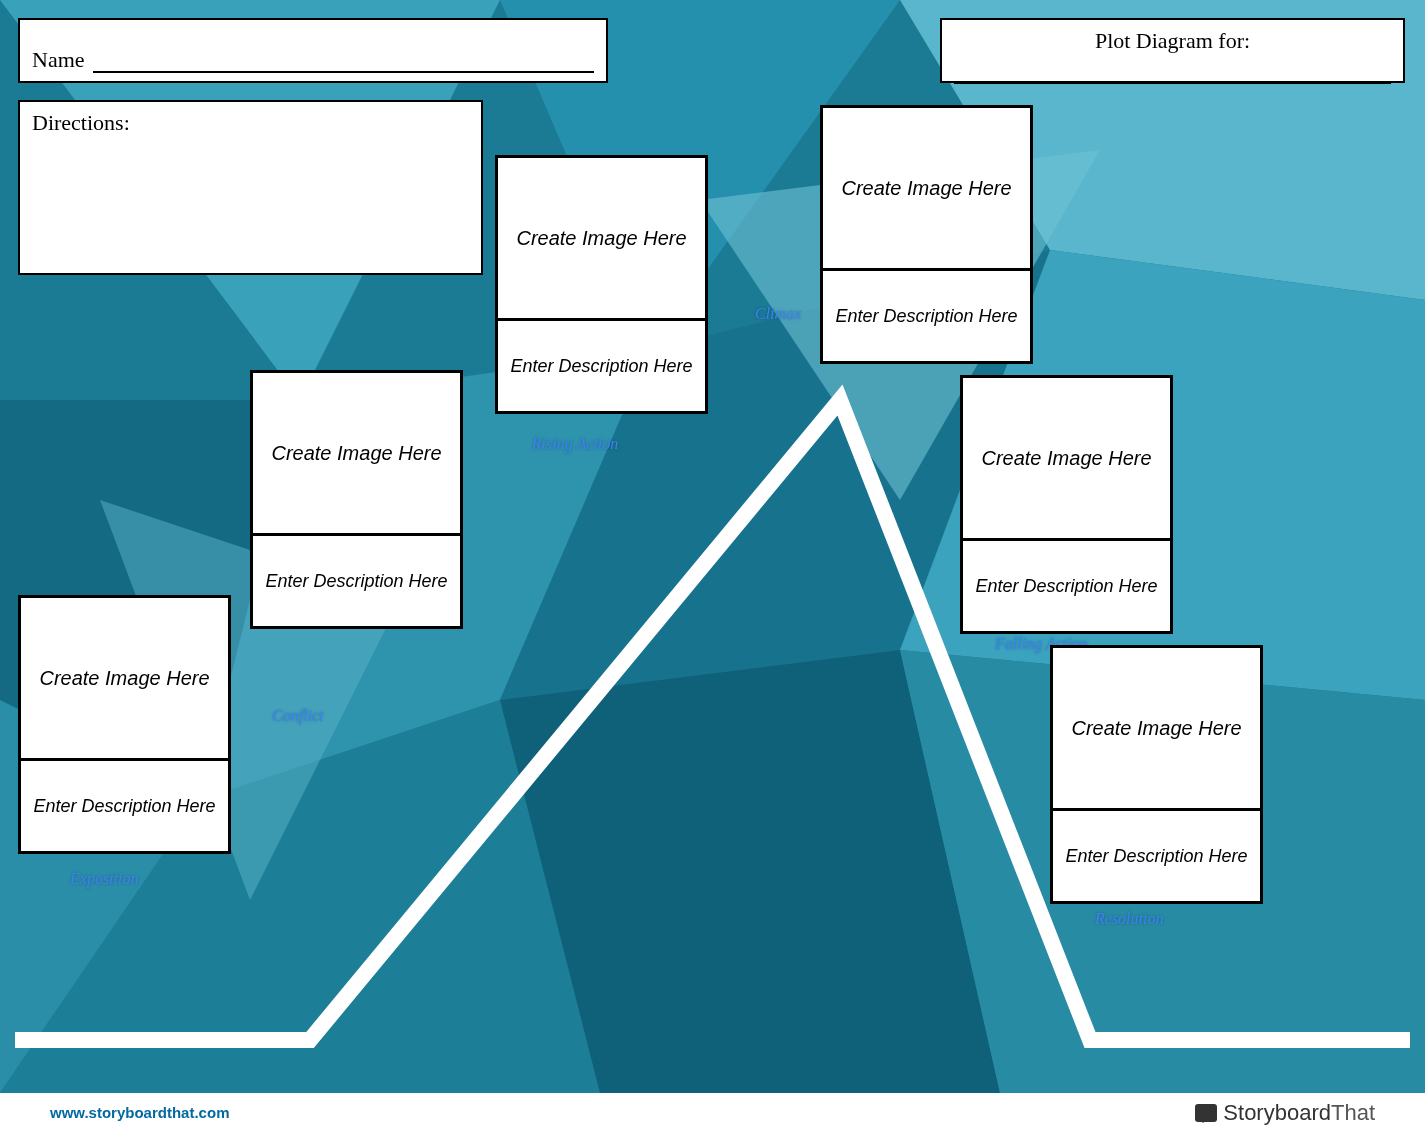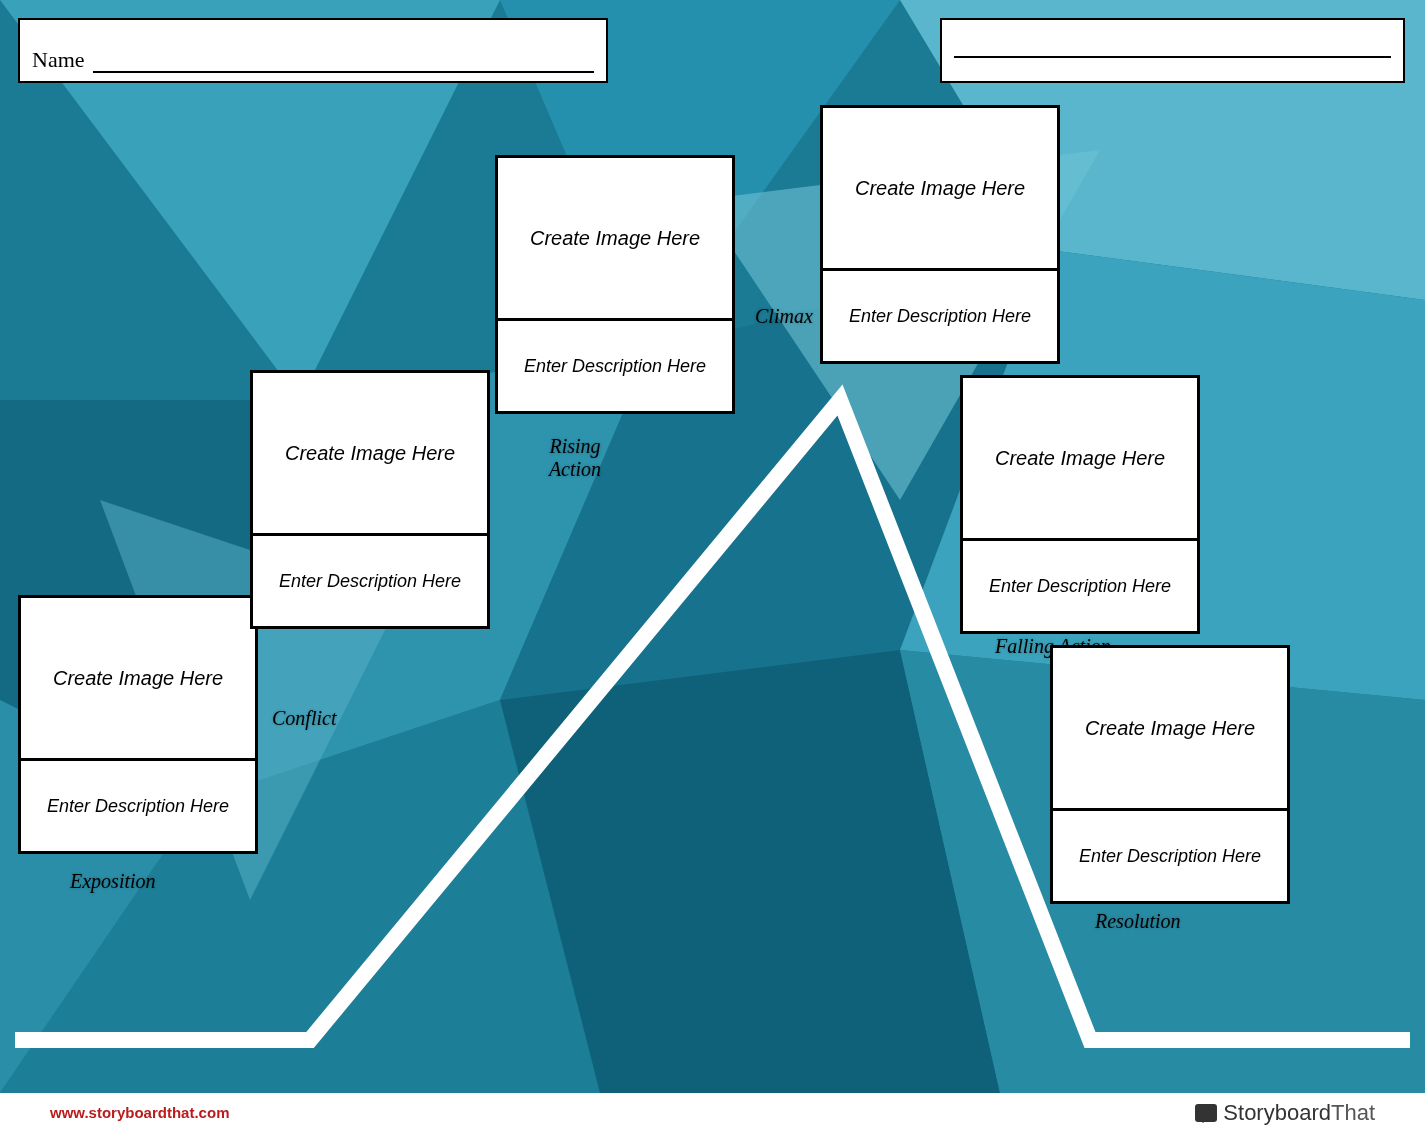--- a/index.html
+++ b/index.html
@@ -55,21 +55,21 @@
 }
 
 .plotline {
   position: absolute;
   inset: 0;
   pointer-events: none;
 }
 
 .card {
   position: absolute;
-  width: 240px;
+  width: 213px;
   background: #fff;
   border: 3px solid #000;
 }
 .card .img-area {
   height: 160px;
   display: flex;
   align-items: center;
   justify-content: center;
   font-style: italic;
   font-size: 20px;
@@ -85,42 +85,42 @@
   align-items: center;
   justify-content: center;
   font-style: italic;
   font-size: 18px;
   text-align: center;
   padding: 8px;
 }
 
 .stage-label {
   position: absolute;
-  color: #000000;
+  color: #3b82f6;
   font-family: "Comic Sans MS", cursive;
   font-style: italic;
-  font-size: 20px;
+  font-size: 16px;
   text-align: center;
   text-shadow: 0 0 3px rgba(0,0,0,0.3);
 }
 
 .footer {
   position: absolute;
   left: 0;
   top: 1093px;
   width: 1425px;
   height: 39px;
   background: #fff;
   display: flex;
   justify-content: space-between;
   align-items: center;
   padding: 0 50px;
   font-family: Arial, Helvetica, sans-serif;
 }
-.footer-url { font-size: 15px; font-weight: bold; color: #b91c1c; }
+.footer-url { font-size: 15px; font-weight: bold; color: #0369a1; }
 .footer-brand { display: flex; align-items: center; gap: 6px; font-size: 22px; color: #333; padding-left: 10px; }
 .footer-brand .bubble {
   display: inline-block;
   width: 22px; height: 18px;
   background: #333;
   border-radius: 3px;
   position: relative;
 }
 .footer-brand .bubble::after {
   content: "";
@@ -160,23 +160,27 @@
 
   <div class="field field-name">
     <div style="display:flex; align-items:flex-end; gap:8px; height:100%;">
       <span class="field-label">Name</span>
       <div class="field-underline" style="flex:1;"></div>
     </div>
   </div>
 
 
   <div class="field field-plotfor">
+    <span class="field-label">Plot Diagram for:</span>
     <div class="field-underline" style="width:100%;"></div>
   </div>
 
+  <div class="directions">
+    <span class="field-label">Directions:</span>
+  </div>
 
   <div class="card" style="top:595px; left:18px;">
     <div class="img-area">Create Image Here</div>
     <div class="divider"></div>
     <div class="desc-area">Enter Description Here</div>
   </div>
   <div class="stage-label" style="top:870px; left:70px;">Exposition</div>
 
   <div class="card" style="top:370px; left:250px;">
     <div class="img-area">Create Image Here</div>

